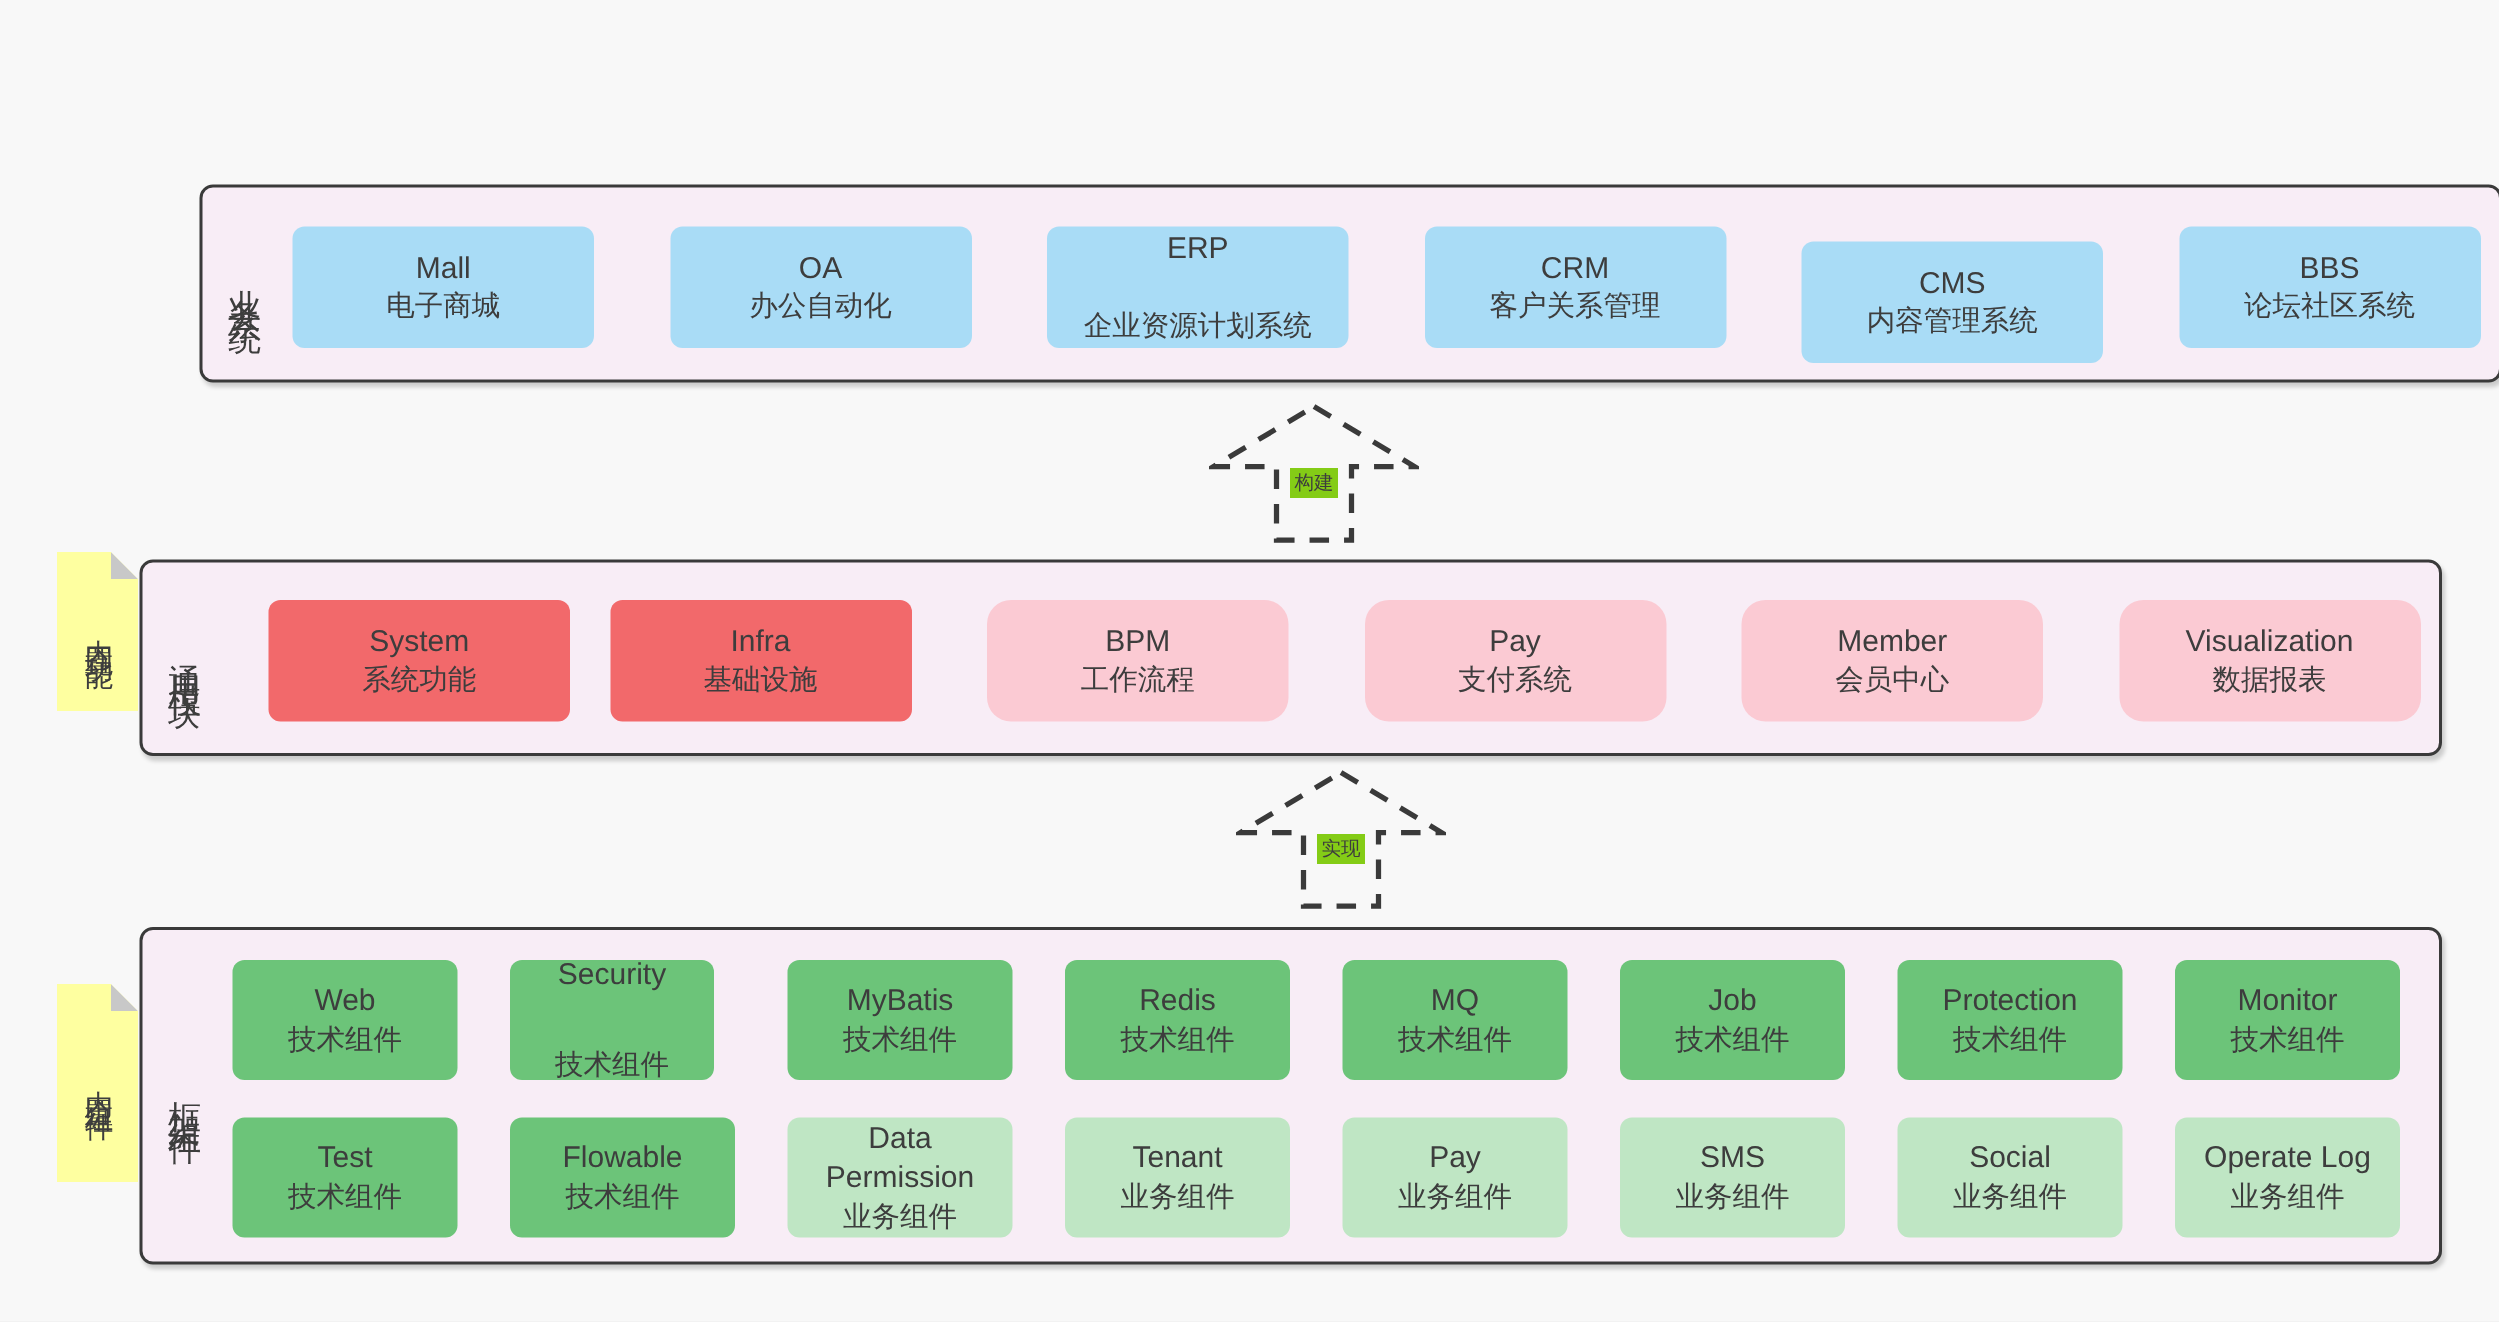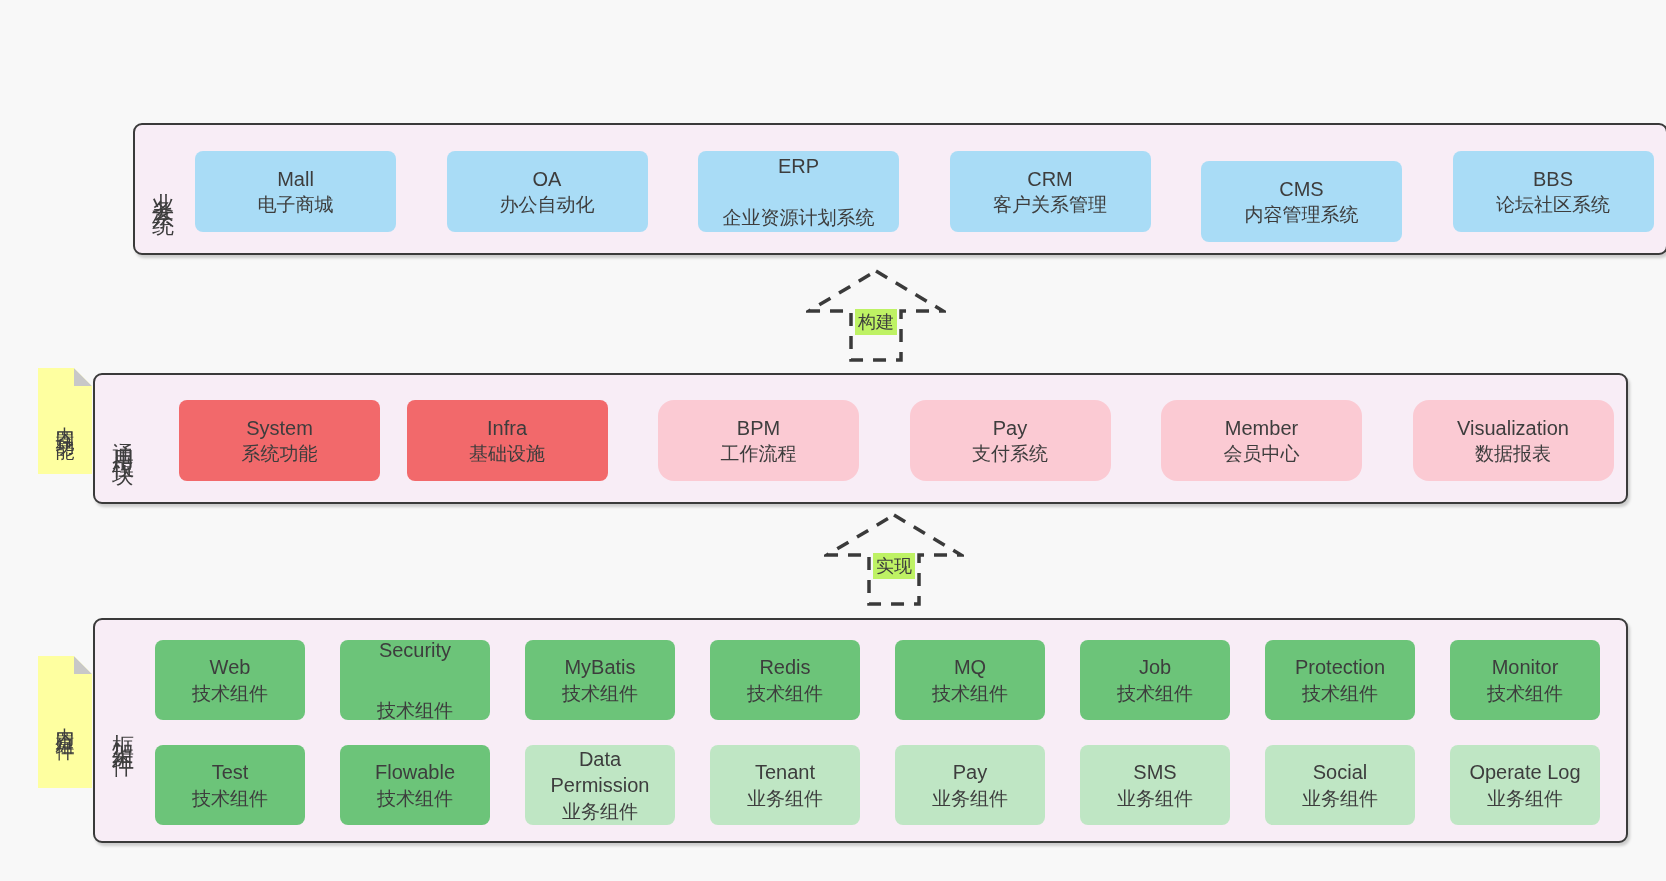--- a/index.html
+++ b/index.html
@@ -94,23 +94,23 @@
   .arrow polygon {
     fill: none;
     stroke: var(--panel-border, #3a3a3a);
     stroke-width: 3.5;
     stroke-dasharray: 13 10;
   }
   .arrow-label {
     position: absolute;
     left: 50%; top: 57%;
     transform: translate(-50%,-50%);
-    background: #bef264;
+    background: #84cc16;
     padding: 1px 3px;
-    font-size: 18px;
+    font-size: 13px;
     color: var(--text, #3d3d3d);
     white-space: nowrap;
   }
 </style>
 </head>
 <body>
 
 <div id="stage">
 
   <div class="layer" id="layer-business">
@@ -190,21 +190,21 @@
   <div class="note" id="note-components">
     <div class="fold"></div>
     <div class="note-text">内置组件</div>
   </div>
   <div class="layer" id="layer-components">
     <div class="v-label">框架组件</div>
   <div class="box green" style="left: 60px; top: 20px; width: 150px; height: 80px;">
         <div class="en">Web</div>
         <div class="zh">技术组件</div>
       </div>
-      <div class="box green" style="left: 245px; top: 20px; width: 150px; height: 80px; gap: 34px;">
+      <div class="box green" style="left: 245px; top: 20px; width: 136px; height: 80px; gap: 34px;">
         <div class="en">Security</div>
         <div class="zh">技术组件</div>
       </div>
       <div class="box green" style="left: 430px; top: 20px; width: 150px; height: 80px;">
         <div class="en">MyBatis</div>
         <div class="zh">技术组件</div>
       </div>
       <div class="box green" style="left: 615px; top: 20px; width: 150px; height: 80px;">
         <div class="en">Redis</div>
         <div class="zh">技术组件</div>

